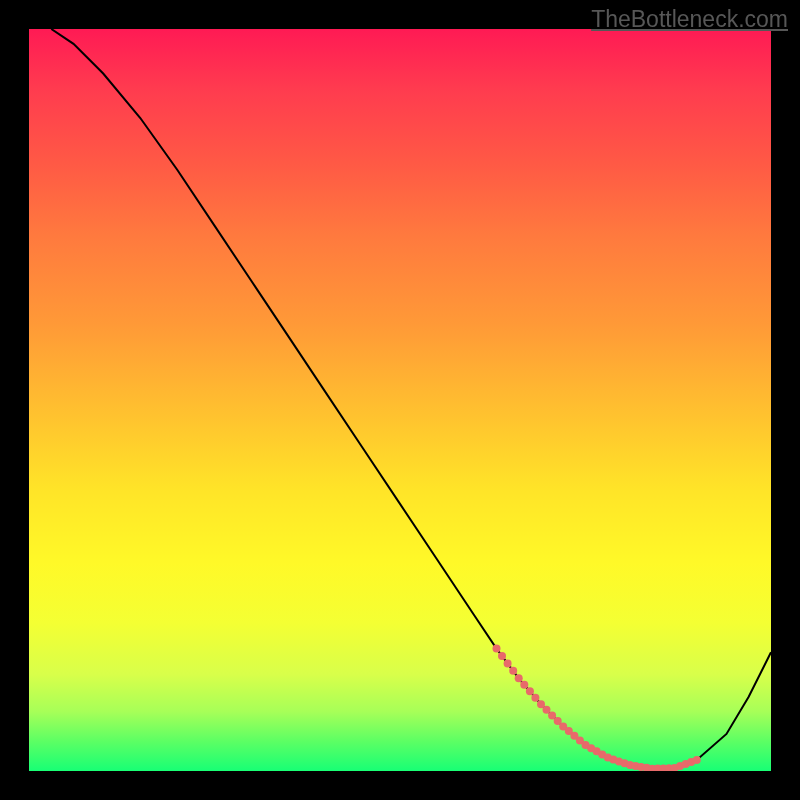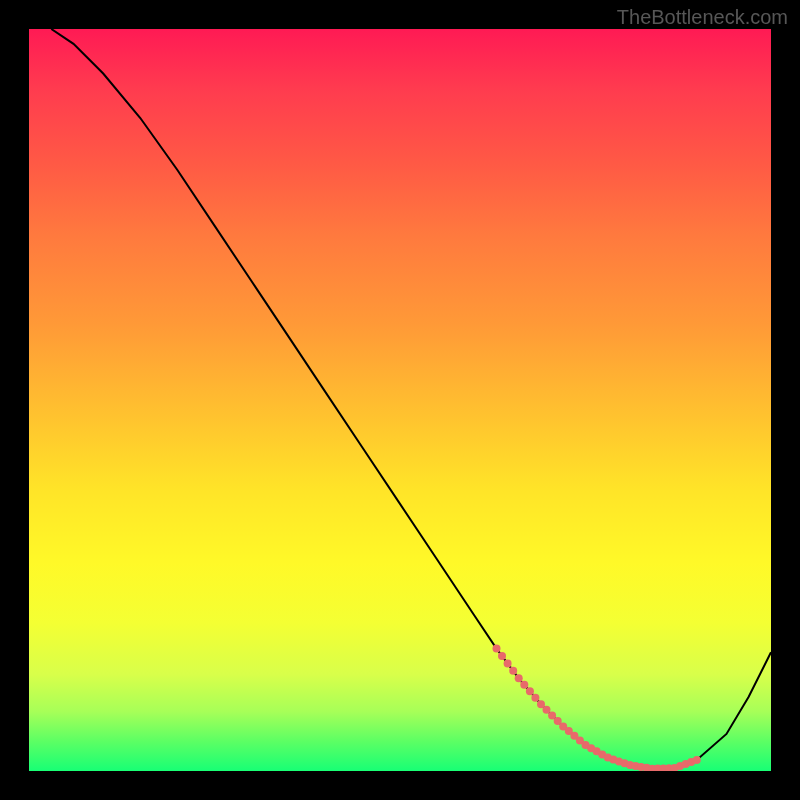--- a/index.html
+++ b/index.html
@@ -9,23 +9,24 @@
     background: #000;
     position: relative;
     overflow: hidden;
     font-family: Arial, sans-serif;
   }
   .watermark {
     position: absolute;
     top: 6px;
     right: 12px;
     color: #575757;
-    font-size: 20px;
+    font-size: 23px;
     font-weight: normal;
     z-index: 10;
+    text-decoration: underline;
   }
   .plot-area {
     position: absolute;
     left: 29px;
     top: 29px;
     width: 742px;
     height: 742px;
     background: linear-gradient(to bottom,
       #ff1a54 0%,
       #ff3b4f 8%,

